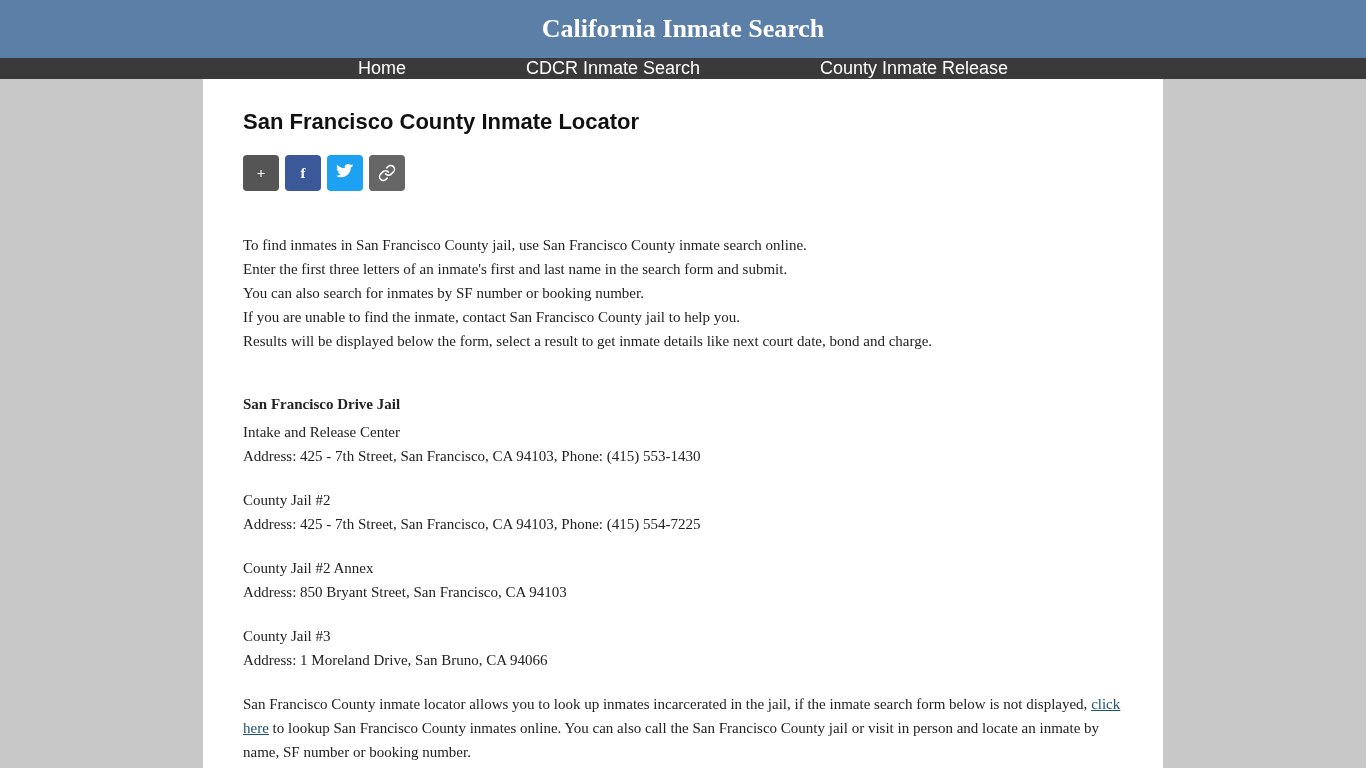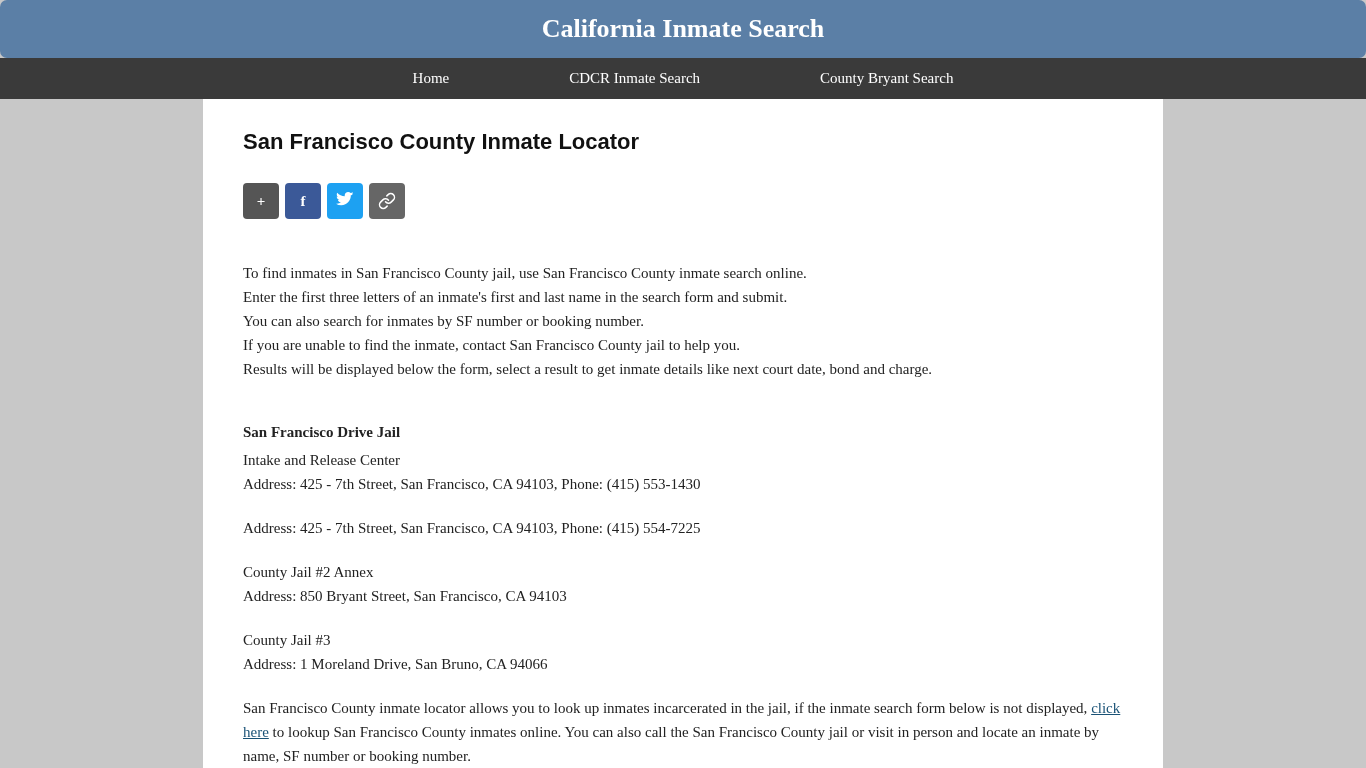--- a/index.html
+++ b/index.html
@@ -11,60 +11,59 @@
     body {
       font-family: Georgia, 'Times New Roman', serif;
       background-color: #c8c8c8;
       min-height: 768px;
     }
 
     #header {
       background-color: #5b7fa6;
       text-align: center;
       padding: 14px 12px;
-      border-radius: 7px;
     }
 
     #header h1 {
       color: #ffffff;
       font-size: 26px;
       font-weight: bold;
       font-family: Georgia, serif;
     }
 
     #nav {
       background-color: #3a3a3a;
       display: flex;
       justify-content: center;
       gap: 0;
     }
 
     .nav-item {
       color: #ffffff;
-      padding: 12px 60px;
+      padding: 0 60px;
       cursor: pointer;
-      font-family: Liberation Serif, serif;
-      font-size: 15px;
+      font-family: Liberation Sans, sans-serif;
+      font-size: 18px;
       text-decoration: none;
     }
 
     #main-wrapper {
       max-width: 960px;
       margin: 0 auto;
       background-color: #ffffff;
       min-height: 700px;
       padding: 30px 40px 40px 40px;
     }
 
     #page-title {
       font-size: 22px;
       font-weight: bold;
       font-family: Arial, sans-serif;
       color: #111;
-      margin-bottom: 28px;
+      margin-bottom: 20px;
     }
 
     #share-buttons {
       display: flex;
       gap: 6px;
       margin-bottom: 28px;
     }
 
     .share-btn {
       width: 36px;
@@ -150,21 +149,21 @@
 </head>
 <body>
 
 <div id="header">
   <h1>California Inmate Search</h1>
 </div>
 
 <div id="nav">
   <a class="nav-item" href="#">Home</a>
   <a class="nav-item" href="#">CDCR Inmate Search</a>
-  <a class="nav-item" href="#">County Bryant Search</a>
+  <a class="nav-item" href="#">County Inmate Release</a>
 </div>
 
 <div id="main-wrapper">
 
   <div id="page-title">San Francisco County Inmate Locator</div>
 
   <div id="share-buttons">
     <a class="share-btn share" href="#" title="Share">+</a>
     <a class="share-btn facebook" href="#" title="Facebook">f</a>
     <a class="share-btn twitter" href="#" title="Twitter">
@@ -192,20 +191,21 @@
 
   <div class="divider-space"></div>
 
   <div class="jail-block">
     <p class="section-title">San Francisco Drive Jail</p>
     <p>Intake and Release Center</p>
     <p>Address: 425 - 7th Street, San Francisco, CA 94103, Phone: (415) 553-1430</p>
   </div>
 
   <div class="jail-block">
+    <p>County Jail #2</p>
     <p>Address: 425 - 7th Street, San Francisco, CA 94103, Phone: (415) 554-7225</p>
   </div>
 
   <div class="jail-block">
     <p>County Jail #2 Annex</p>
     <p>Address: 850 Bryant Street, San Francisco, CA 94103</p>
   </div>
 
   <div class="jail-block">
     <p>County Jail #3</p>

